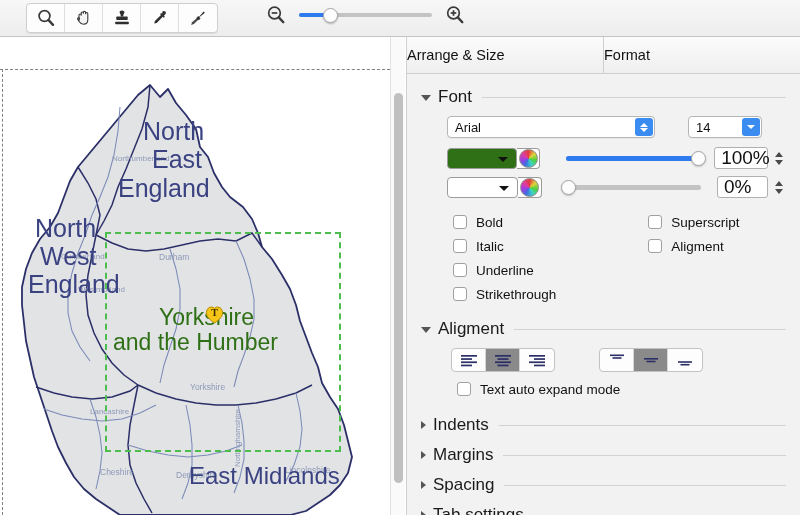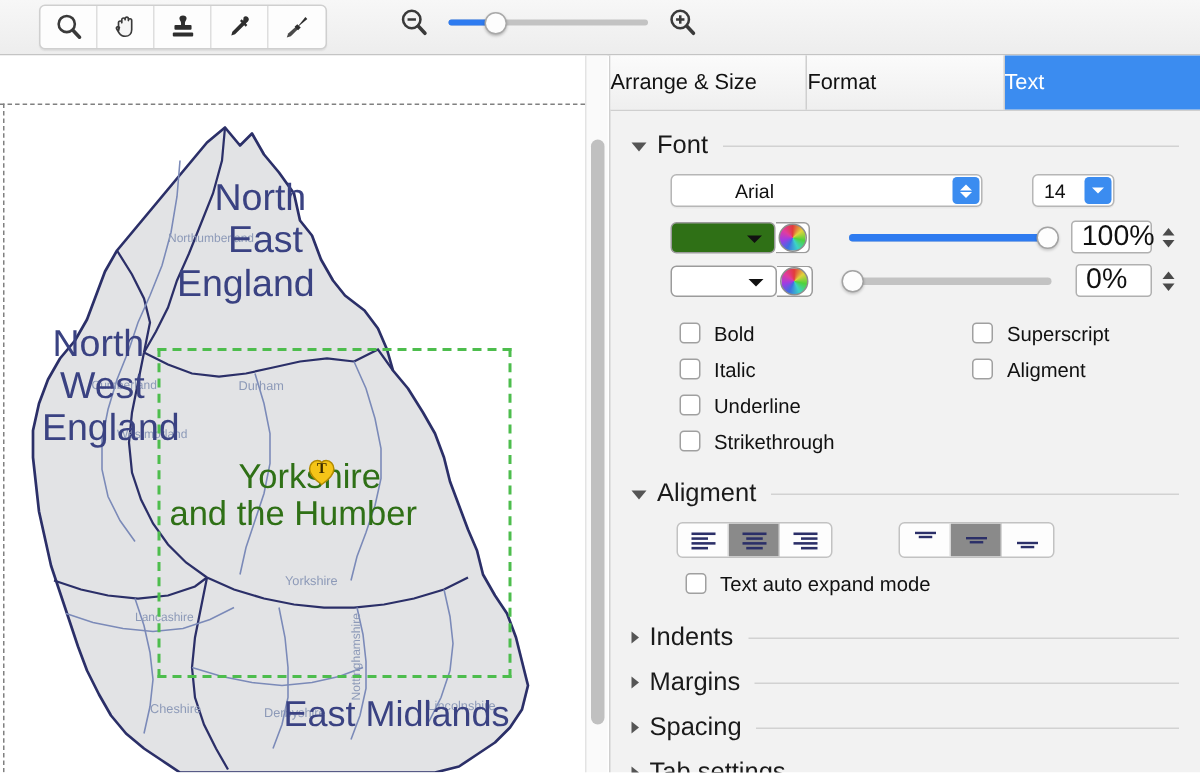--- a/index.html
+++ b/index.html
@@ -336,40 +336,37 @@
 
   <div class="panel">
 
     <div class="tabs">
       <div class="tab">
         <span>Arrange &amp; Size</span>
       </div>
       <div class="tab">
         <span>Format</span>
       </div>
-      <div class="tab active">
-        <span>Text</span>
-      </div>
     </div>
 
     <div class="sect-head" style="margin-top:10px;">
       <div class="tri open"></div>
       <div class="sect-title">Font</div>
       <div class="sect-rule"></div>
     </div>
 
     <div class="row" style="margin-top:6px;">
-      <div class="combo" style="width:208px;margin-left:26px;padding-left:35px;">
+      <div class="combo" style="width:208px;margin-left:26px;">
         <span class="combo-text">Arial</span>
         <div class="stepper-blue">
           <div class="chev-w up"></div>
           <div class="chev-w dn"></div>
         </div>
       </div>
-      <div class="combo" style="width:55px;margin-left:33px;">
+      <div class="combo" style="width:74px;margin-left:33px;">
         <span class="combo-text">14</span>
         <div class="stepper-blue">
           <div class="chev-w dn"></div>
         </div>
       </div>
     </div>
 
     <div class="row" style="margin-top:9px;">
       <div class="swatch-combo" id="fill-swatch" style="margin-left: 26px; background: rgb(47, 112, 22);">
         <div class="swatch-chev"></div>

